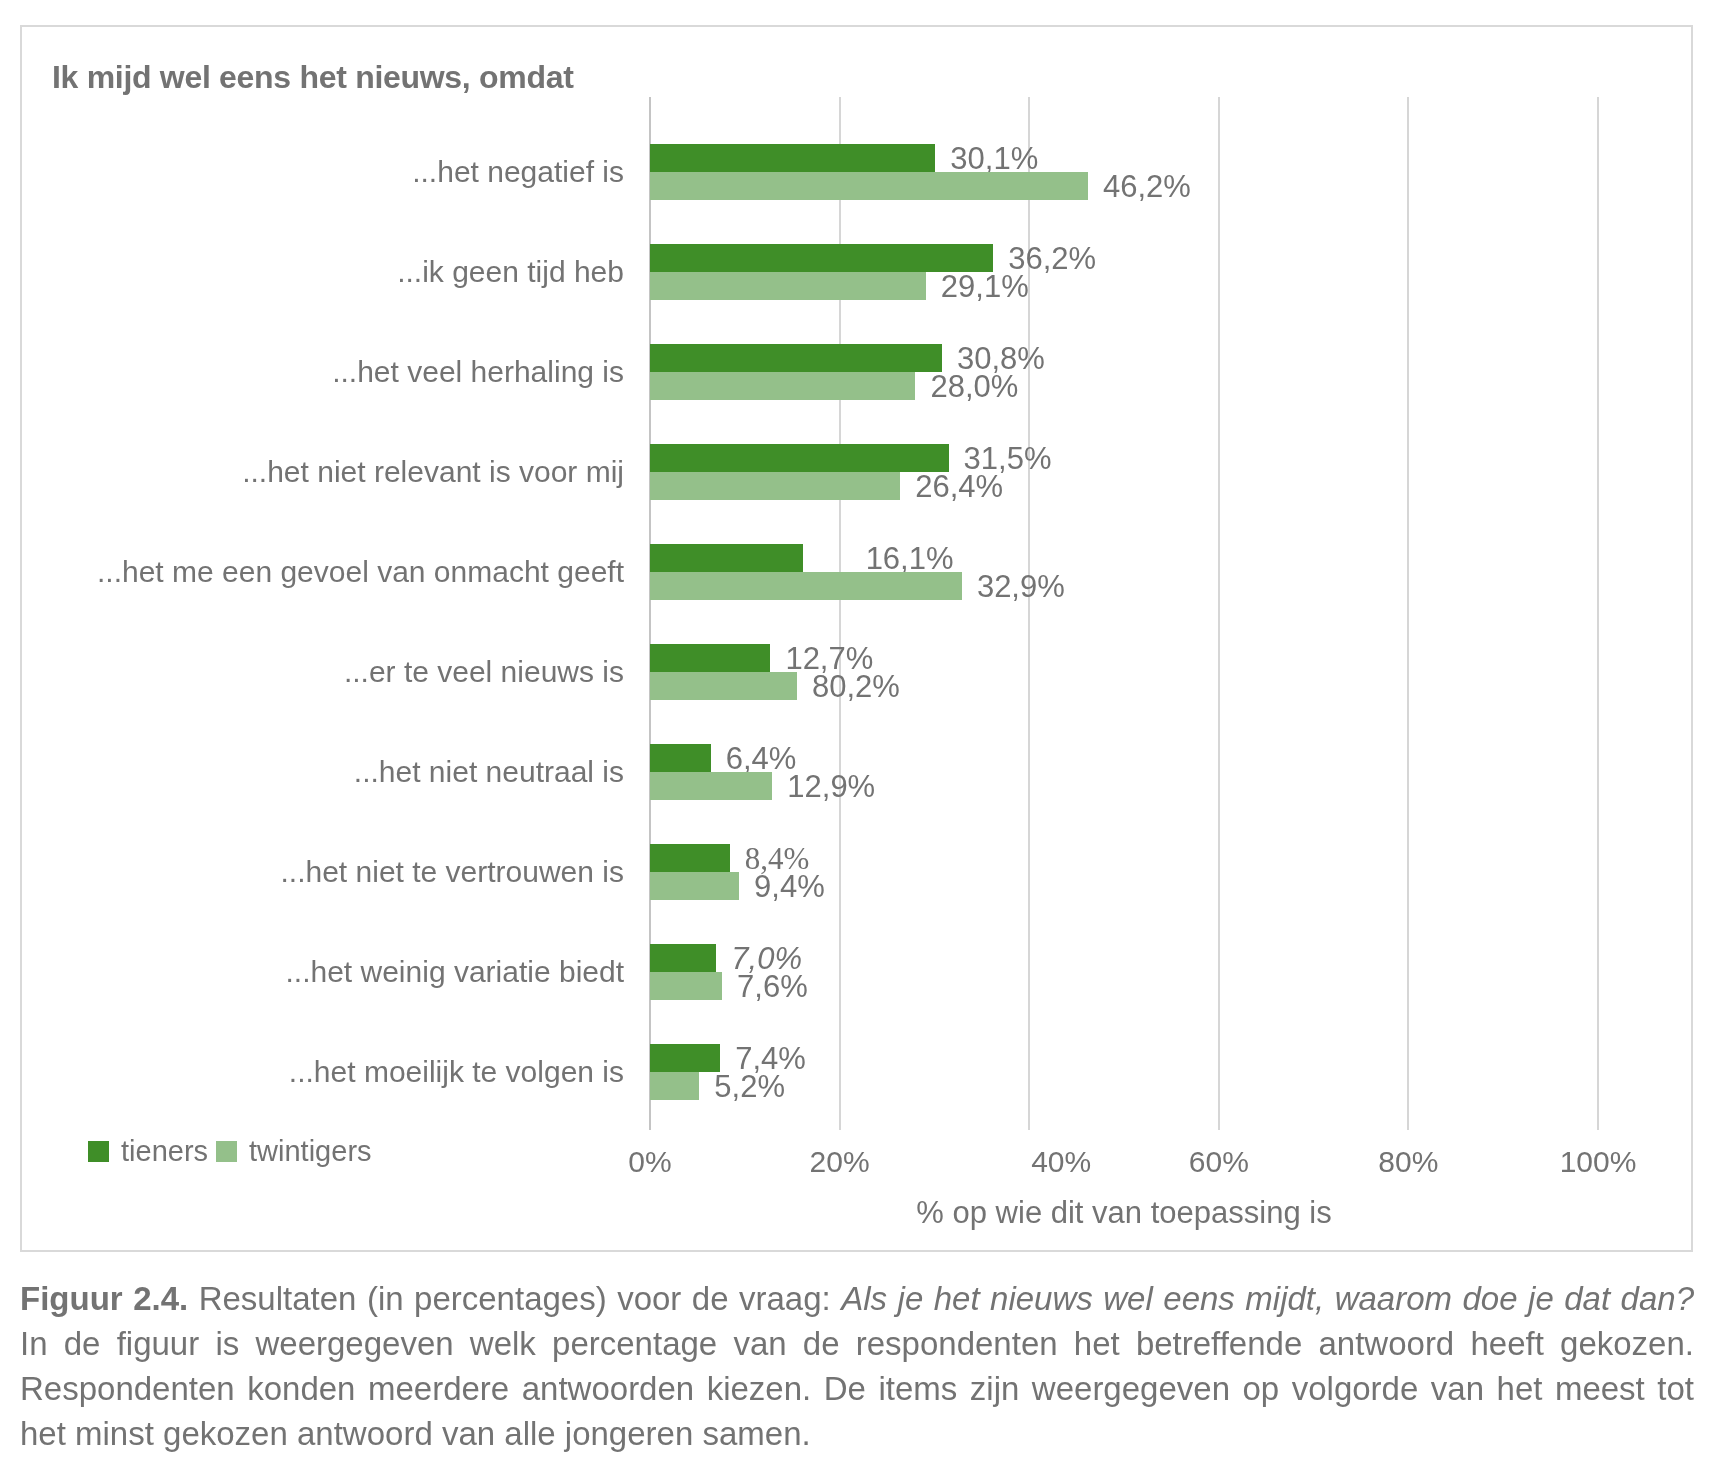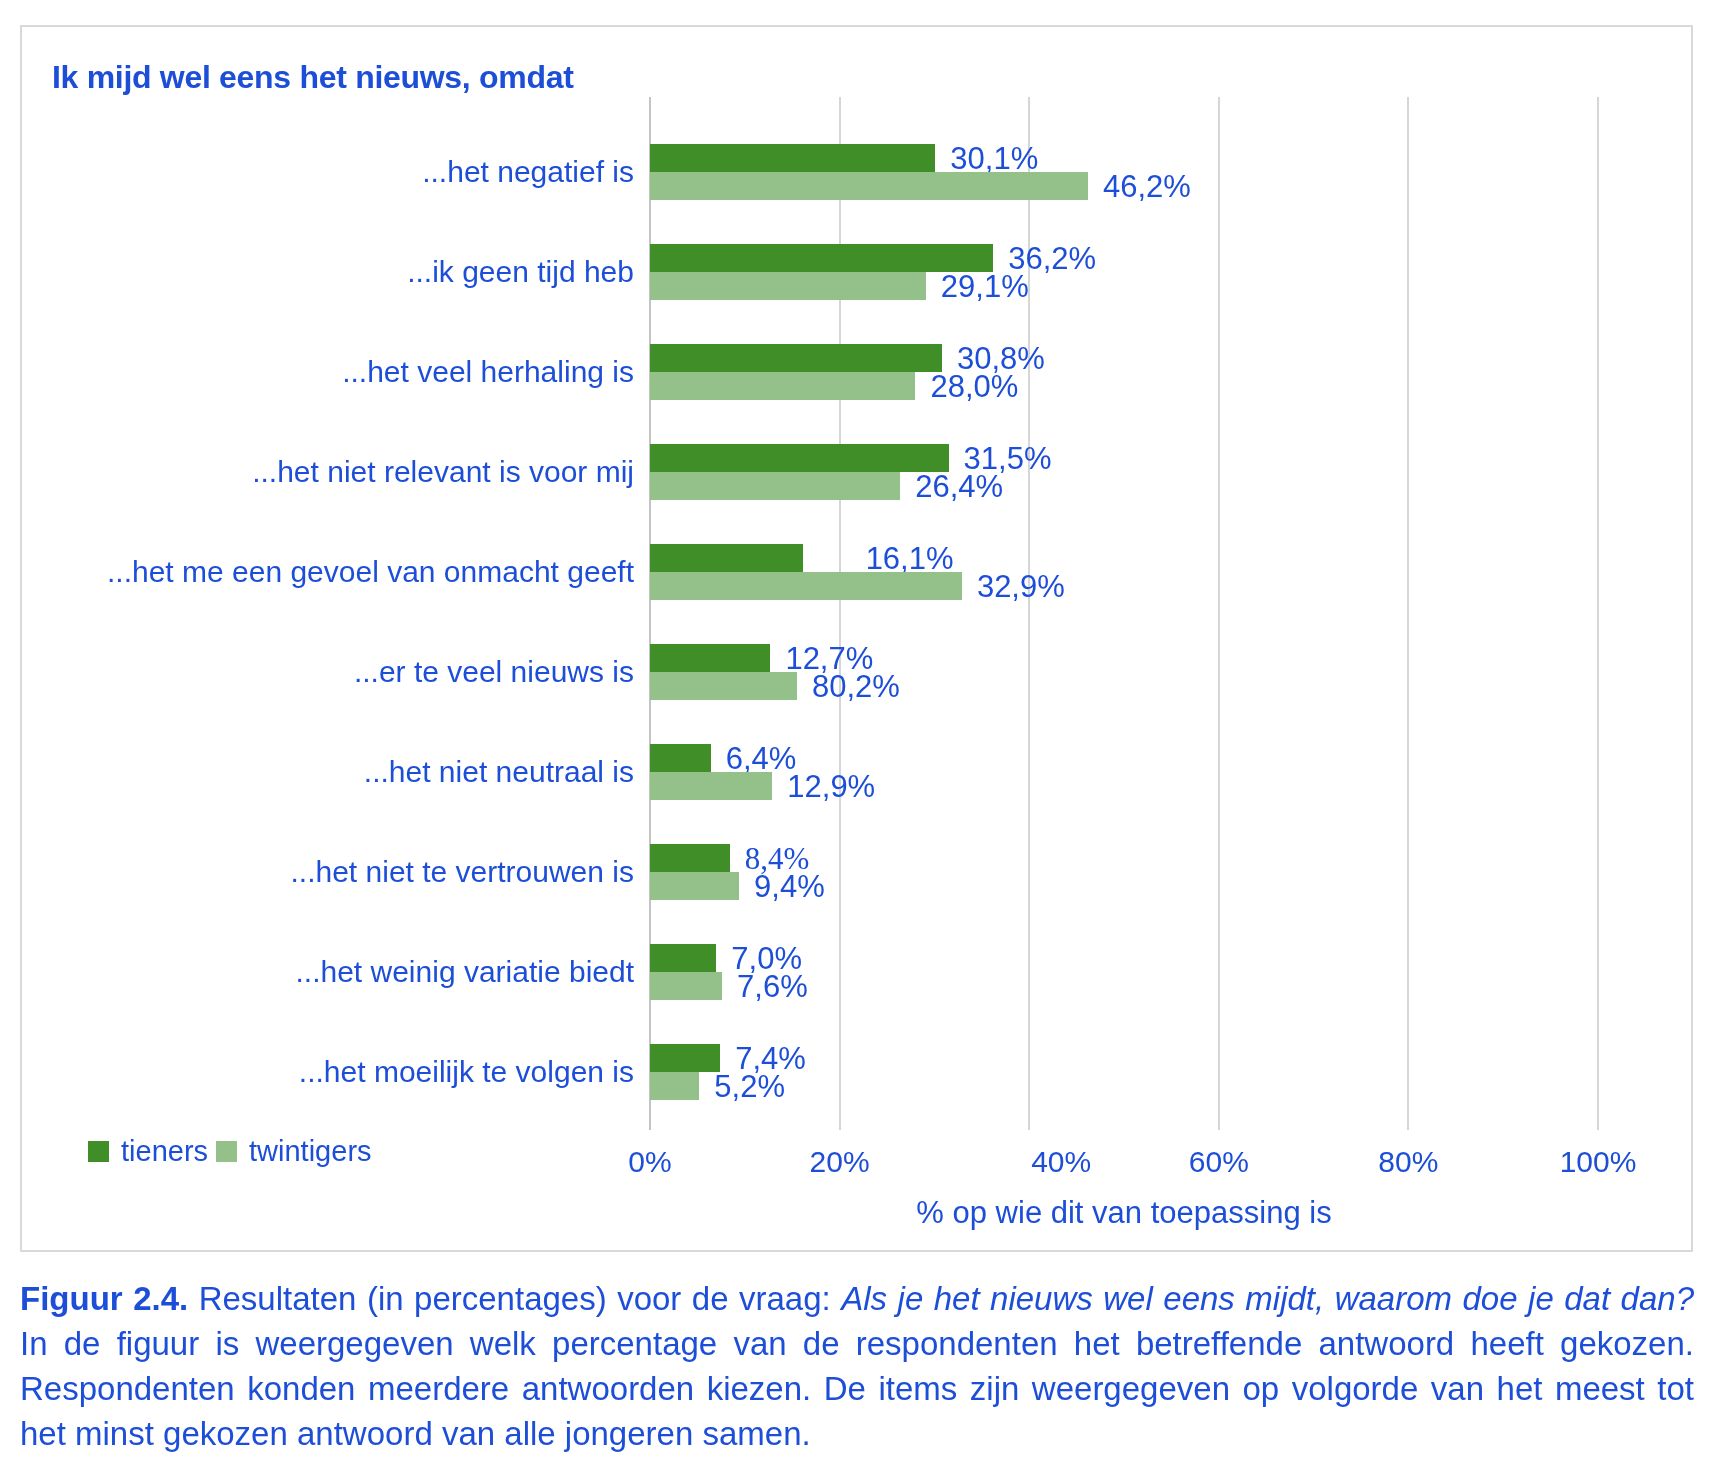--- a/index.html
+++ b/index.html
@@ -1,35 +1,35 @@
 <!DOCTYPE html>
 <html><head>
 <meta charset="utf-8">
 <style>
   html,body { margin:0; padding:0; background:#ffffff; }
   .figure {
     position:relative; width:1712px; height:1458px; background:#ffffff;
-    font-family:"Liberation Sans", sans-serif; color:#1d4ed8;
+    font-family:"Liberation Sans", sans-serif; color:#737373;
     overflow:hidden;
   }
   .chart-box {
     position:absolute; left:20px; top:25px; width:1673px; height:1227px;
     border:2px solid #d9d9d9; box-sizing:border-box; background:#ffffff;
   }
   .chart-title {
     position:absolute; left:30px; top:32px;
     font-size:32px; font-weight:700; letter-spacing:-0.3px; white-space:nowrap;
   }
   .grid { position:absolute; left:628px; top:70px; width:948px; height:1033px; }
   .gridline { position:absolute; top:0; bottom:0; width:2px; background:#d6d6d6; }
   .gridline.axis { background:#c4c4c4; }
   .rows { position:absolute; left:28px; top:95px; width:1548px; }
   .row { display:flex; height:100px; }
   .cat-label {
-    width:600px; box-sizing:border-box; padding-right:16px;
+    width:600px; box-sizing:border-box; padding-right:26px;
     display:flex; align-items:center; justify-content:flex-end;
     font-size:30px; white-space:nowrap;
   }
   .bars { position:relative; width:948px; height:100px; }
   .bar { position:absolute; left:0; height:28px; }
   .bar.s0 { top:22px; }
   .bar.s1 { top:50px; }
   .val {
     position:absolute; transform:translateY(-50%);
     font-size:31px; white-space:nowrap;
@@ -142,21 +142,21 @@
             <div class="bar s0" style="width: 8.4%; background: rgb(63, 142, 40);"></div>
             <div class="val s0" style="left: calc(8.4% + 15px); font-family: Liberation Serif, serif;">8,4%</div>
             <div class="bar s1" style="width: 9.4%; background: rgb(148, 192, 138);"></div>
             <div class="val s1" style="left: calc(9.4% + 15px);">9,4%</div>
           </div>
         </div>
         <div class="row">
           <div class="cat-label">...het weinig variatie biedt</div>
           <div class="bars">
             <div class="bar s0" style="width: 7%; background: rgb(63, 142, 40);"></div>
-            <div class="val s0" style="left: calc(7% + 15px);">7,0%</div>
+            <div class="val s0" style="left: calc(7% + 15px); font-style: italic;">7,0%</div>
             <div class="bar s1" style="width: 7.6%; background: rgb(148, 192, 138);"></div>
             <div class="val s1" style="left: calc(7.6% + 15px);">7,6%</div>
           </div>
         </div>
         <div class="row">
           <div class="cat-label">...het moeilijk te volgen is</div>
           <div class="bars">
             <div class="bar s0" style="width: 7.4%; background: rgb(63, 142, 40);"></div>
             <div class="val s0" style="left: calc(7.4% + 15px);">7,4%</div>
             <div class="bar s1" style="width: 5.2%; background: rgb(148, 192, 138);"></div>

